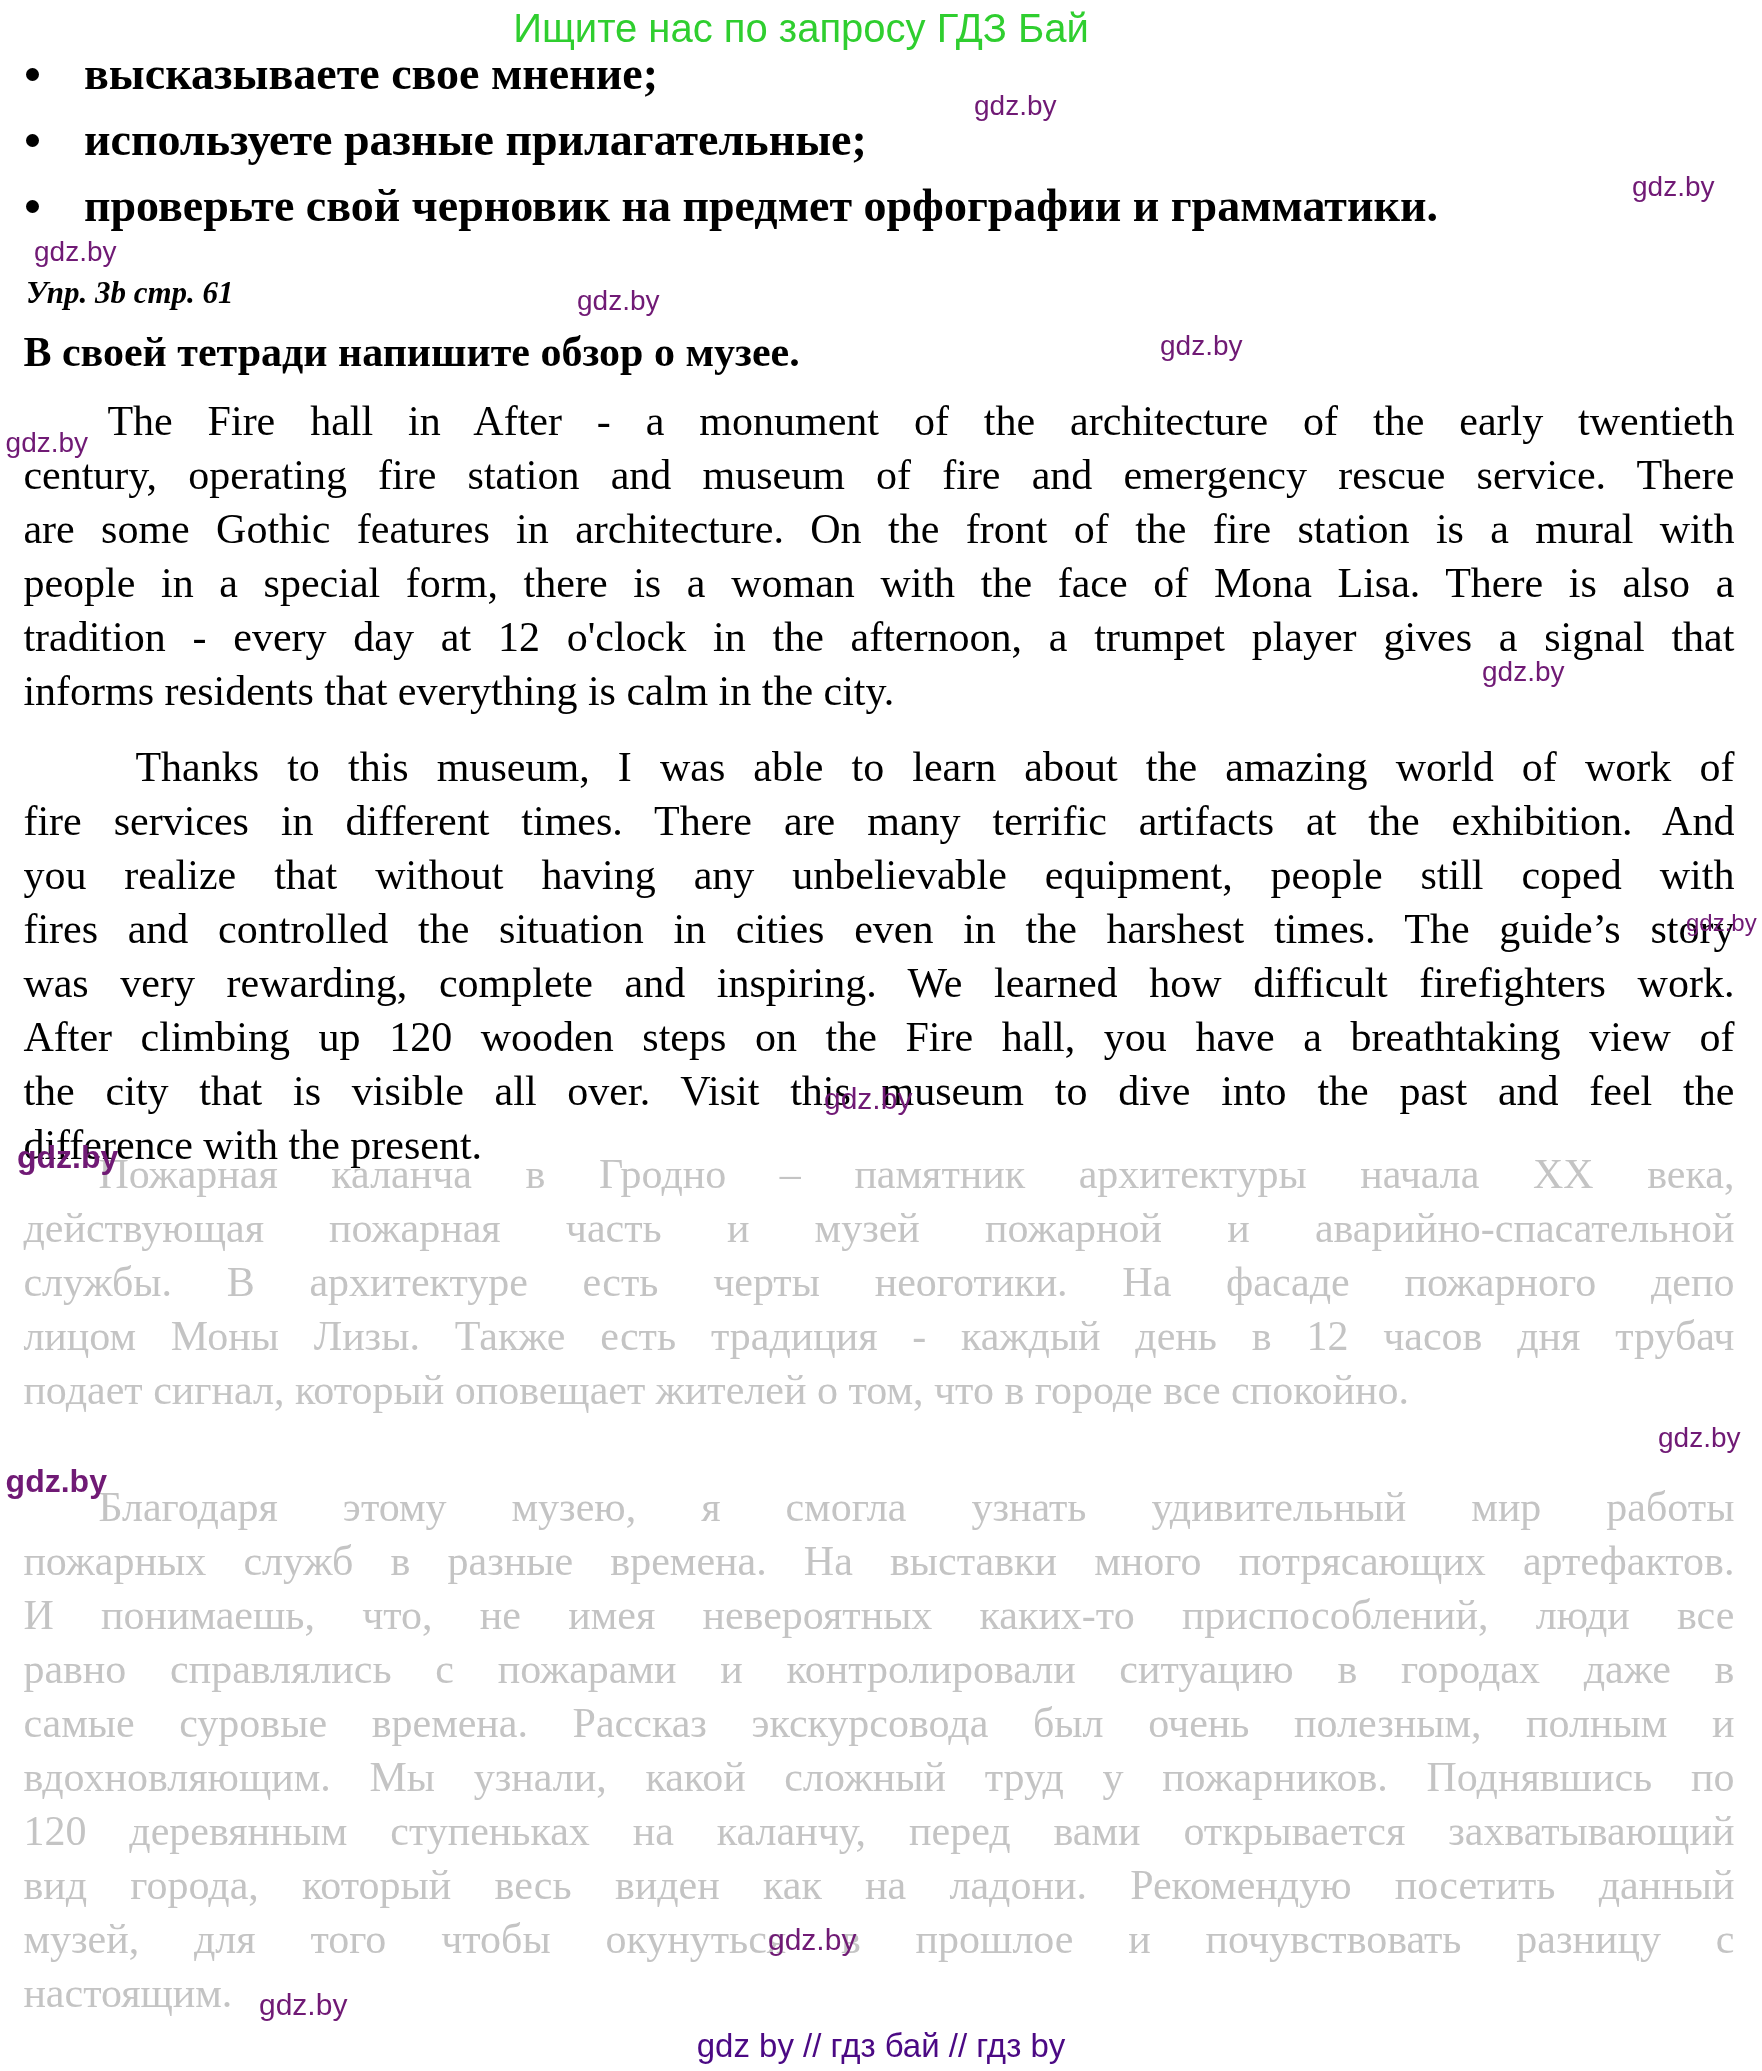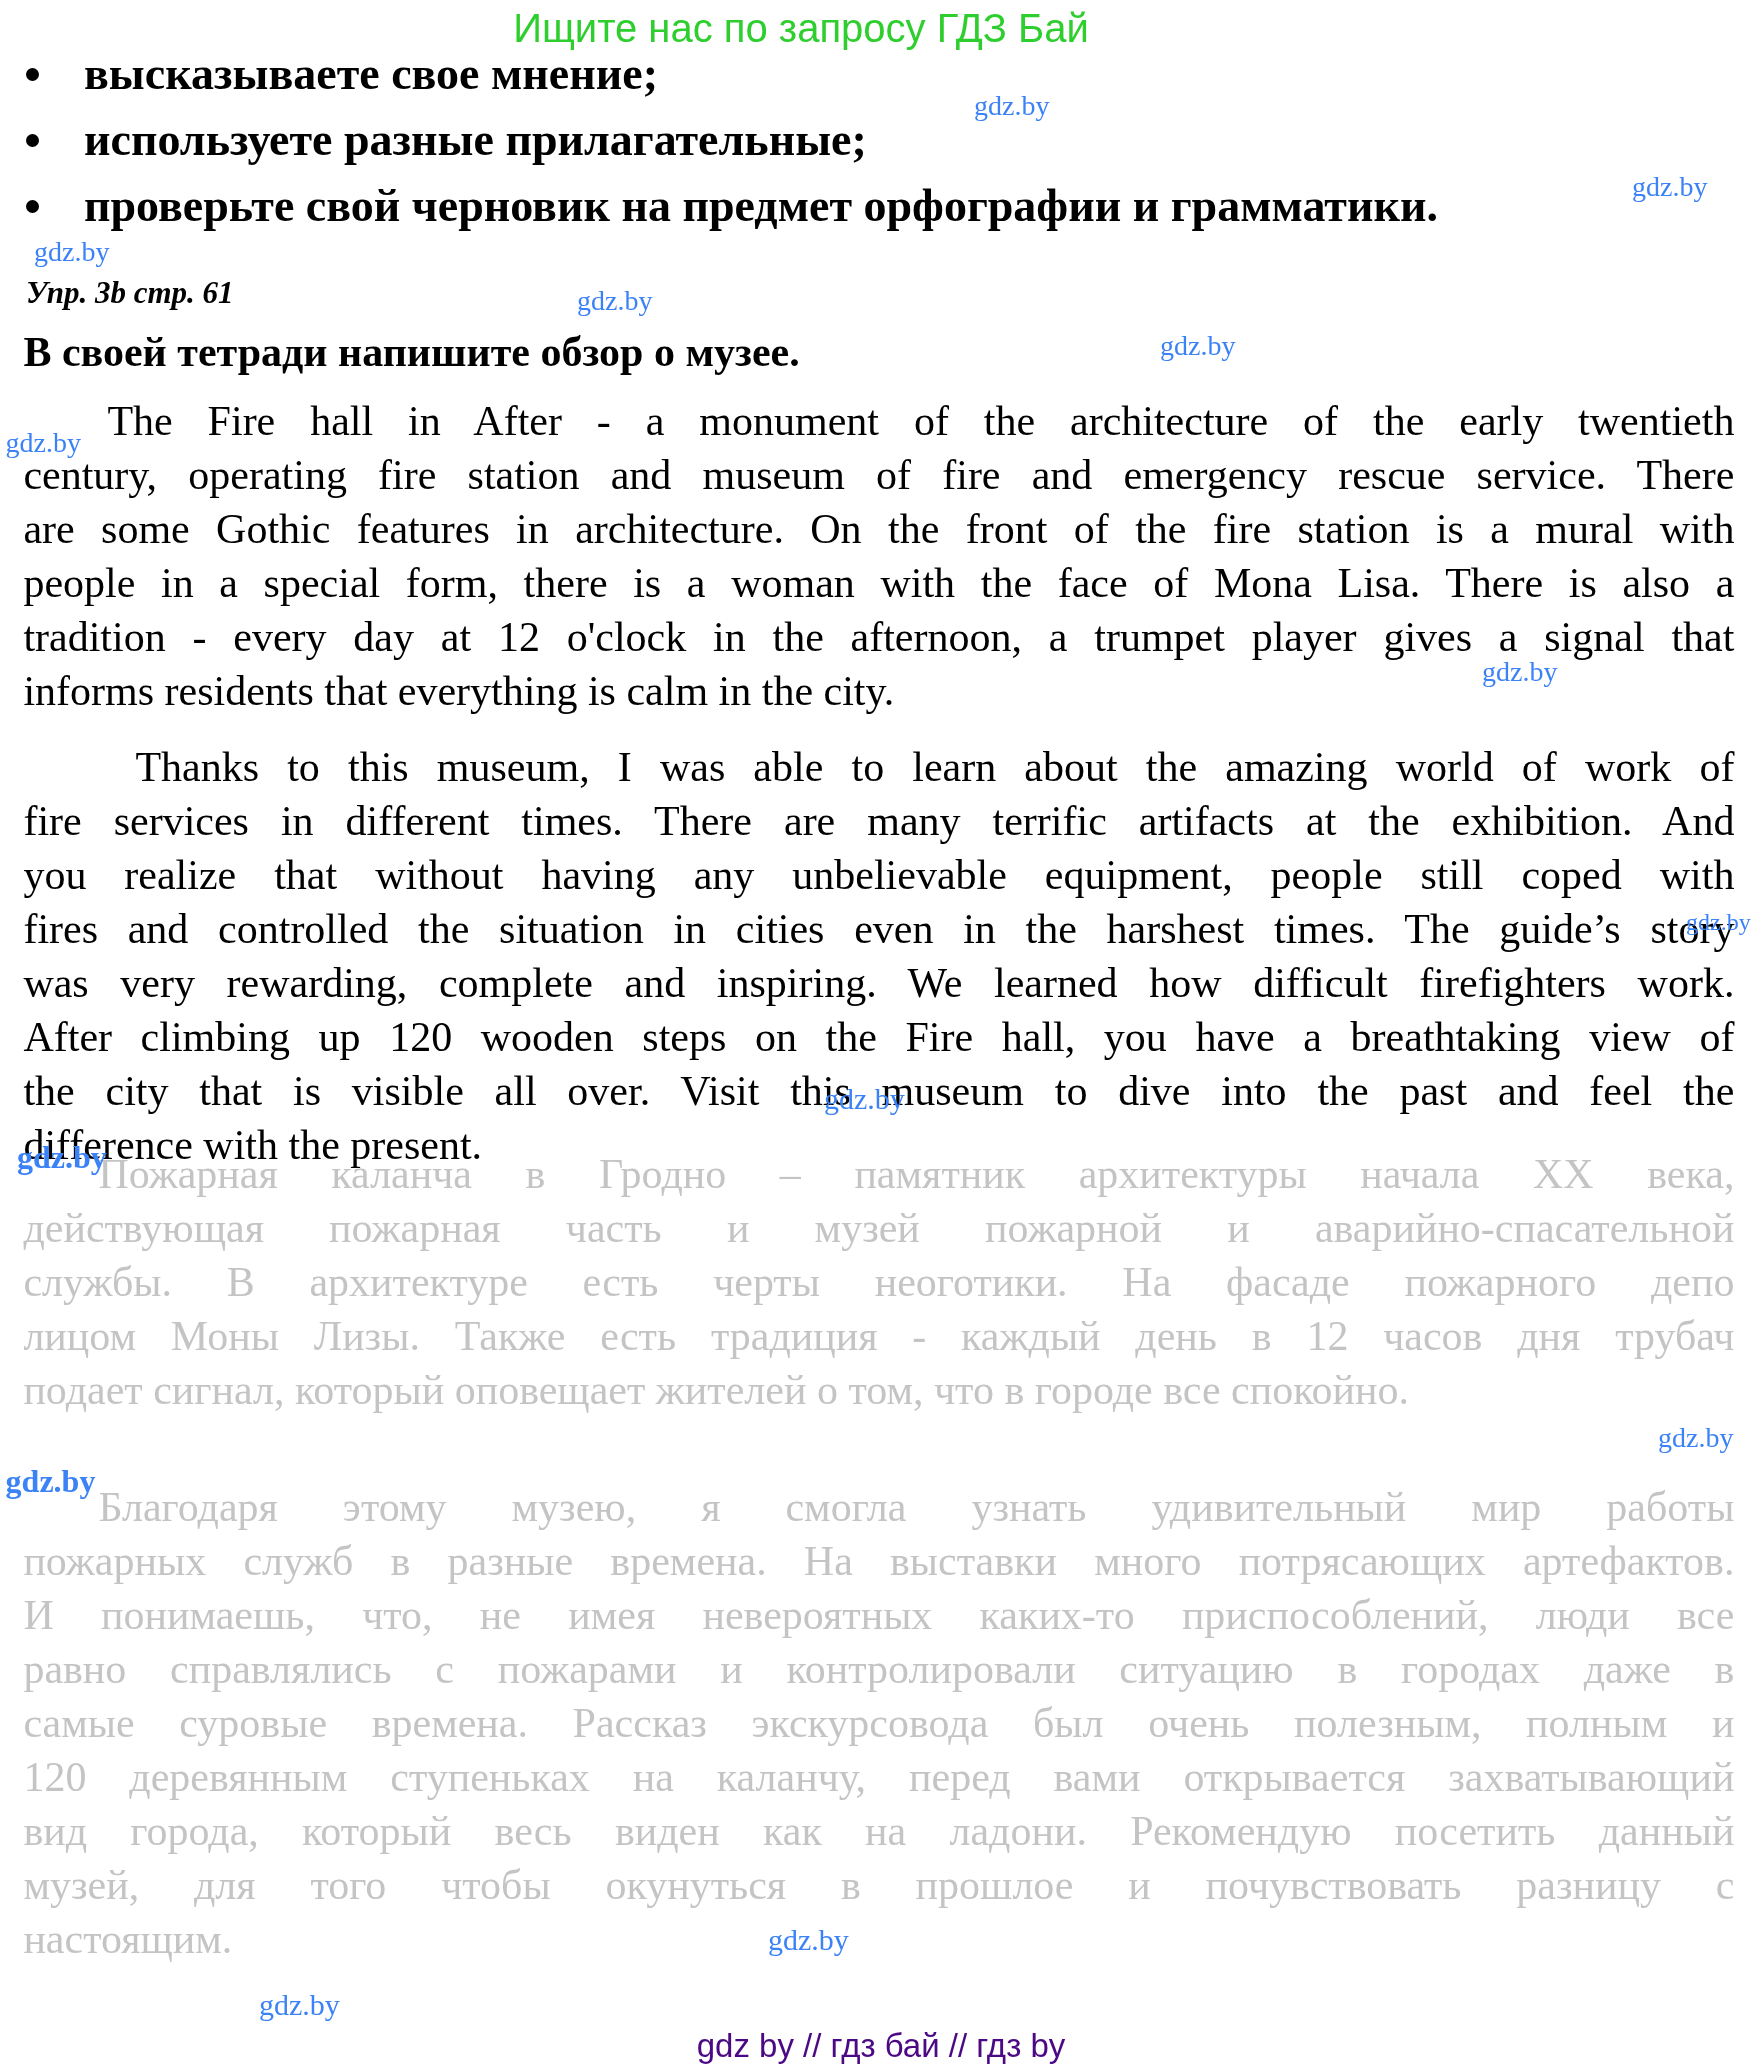--- a/index.html
+++ b/index.html
@@ -31,22 +31,22 @@
   .line.last { text-align-last:left; }
   .ti-90  { text-indent:84px; }
   .ti-120 { text-indent:112px; }
   .ti-80  { text-indent:75px; }
   .en.p1 { top:394px; }
   .en.p2 { top:740px; }
   .ru.p1 { top:1147px; color:var(--gray,#c4c4c4); }
   .ru.p2 { top:1480px; color:var(--gray,#c4c4c4); }
   
   .wm {
-    position:absolute; font-family:Liberation Serif, serif;
-    font-size:28px; color:#3b82f6; white-space:nowrap;
+    position:absolute; font-family:Liberation Sans, sans-serif;
+    font-size:28px; color:#701a75; white-space:nowrap;
   }
   .wm-sm   { font-size:24px; }
   .wm-md   { font-size:30px; }
   .wm-bold { font-size:32px; font-weight:bold; }
   
   .site-footer {
     position:absolute; left:0; right:0; top:2027px; text-align:center;
     font-family:"Liberation Sans", sans-serif; font-size:33px; color:var(--purple,#4b0984);
   }
 </style>
@@ -102,20 +102,21 @@
     <div class="line">лицом Моны Лизы. Также есть традиция - каждый день в 12 часов дня трубач</div>
     <div class="line last">подает сигнал, который оповещает жителей о том, что в городе все спокойно.</div>
   </div>
 
   <div class="para ru p2">
     <div class="line ti-80">Благодаря этому музею, я смогла узнать удивительный мир работы</div>
     <div class="line">пожарных служб в разные времена. На выставки много потрясающих артефактов.</div>
     <div class="line">И понимаешь, что, не имея невероятных каких-то приспособлений, люди все</div>
     <div class="line">равно справлялись с пожарами и контролировали ситуацию в городах даже в</div>
     <div class="line">самые суровые времена. Рассказ экскурсовода был очень полезным, полным и</div>
+    <div class="line">вдохновляющим. Мы узнали, какой сложный труд у пожарников. Поднявшись по</div>
     <div class="line">120 деревянным ступеньках на каланчу, перед вами открывается захватывающий</div>
     <div class="line">вид города, который весь виден как на ладони. Рекомендую посетить данный</div>
     <div class="line">музей, для того чтобы окунуться в прошлое и почувствовать разницу с</div>
     <div class="line last">настоящим.</div>
   </div>
 
   <span class="wm" style="left:974px; top:90px;">gdz.by</span>
   <span class="wm" style="left:1632px; top:171px;">gdz.by</span>
   <span class="wm" style="left:34px;   top:236px;">gdz.by</span>
   <span class="wm" style="left:577px;  top:285px;">gdz.by</span>

